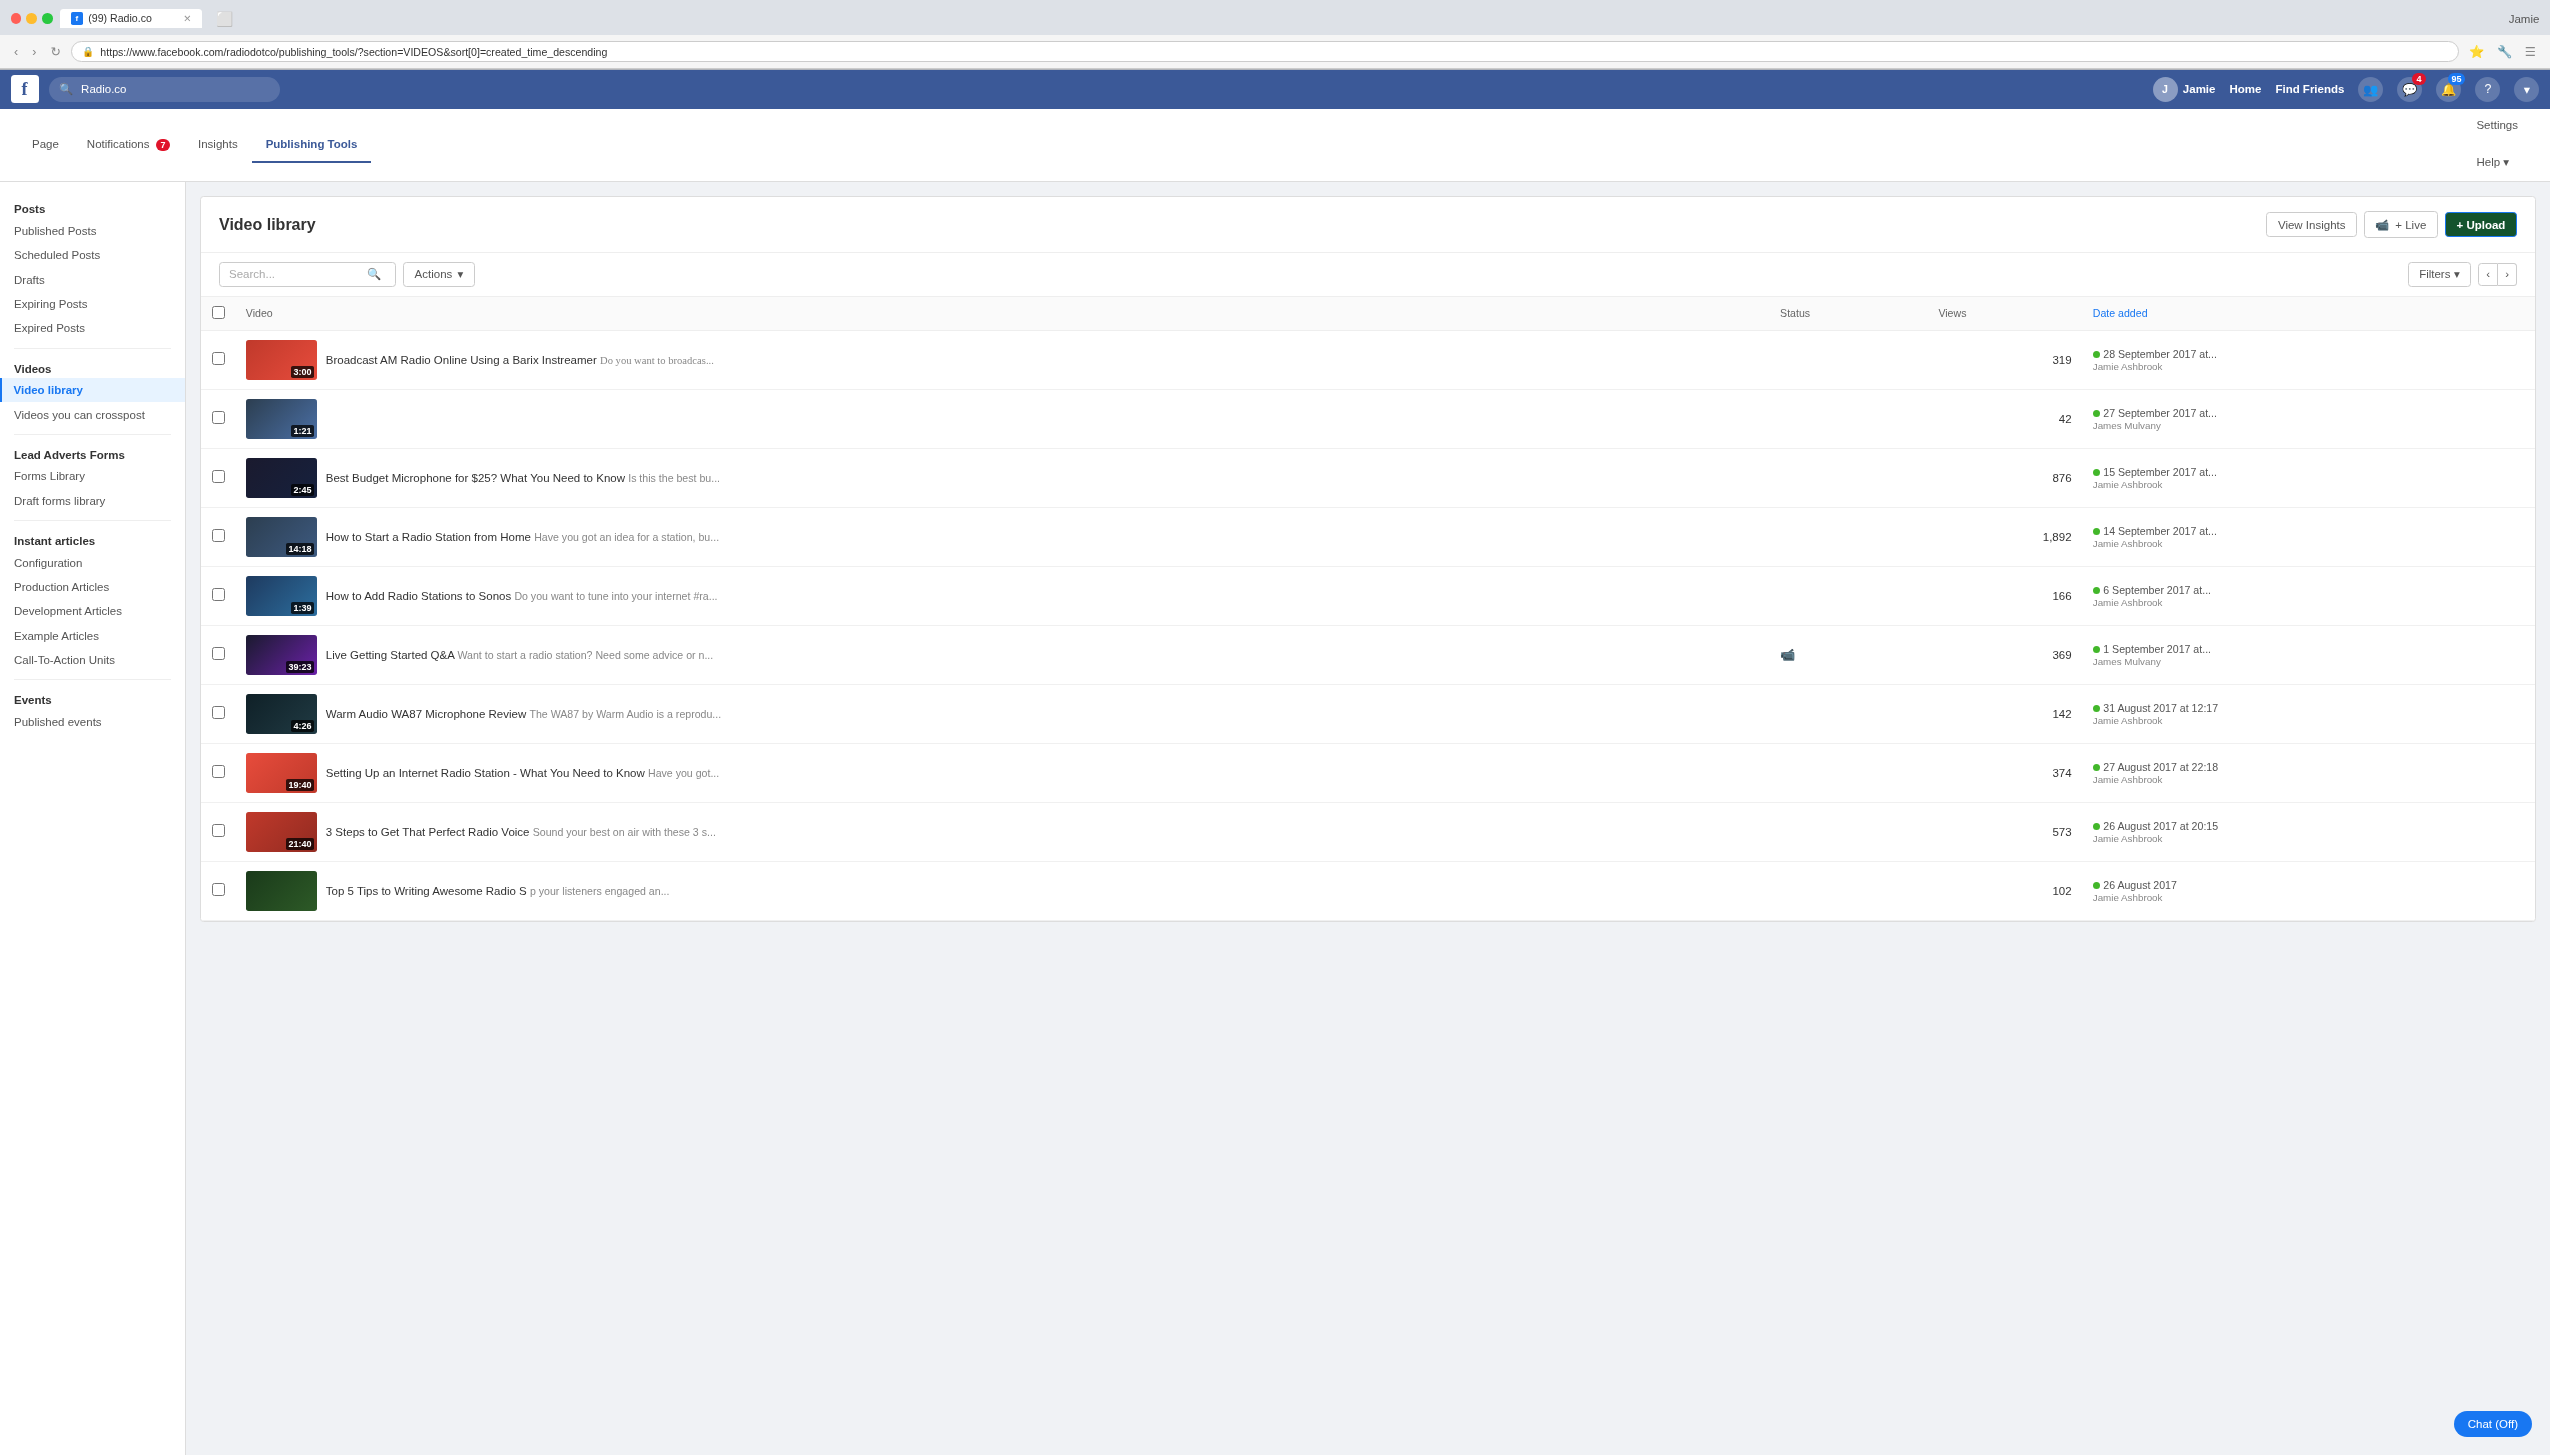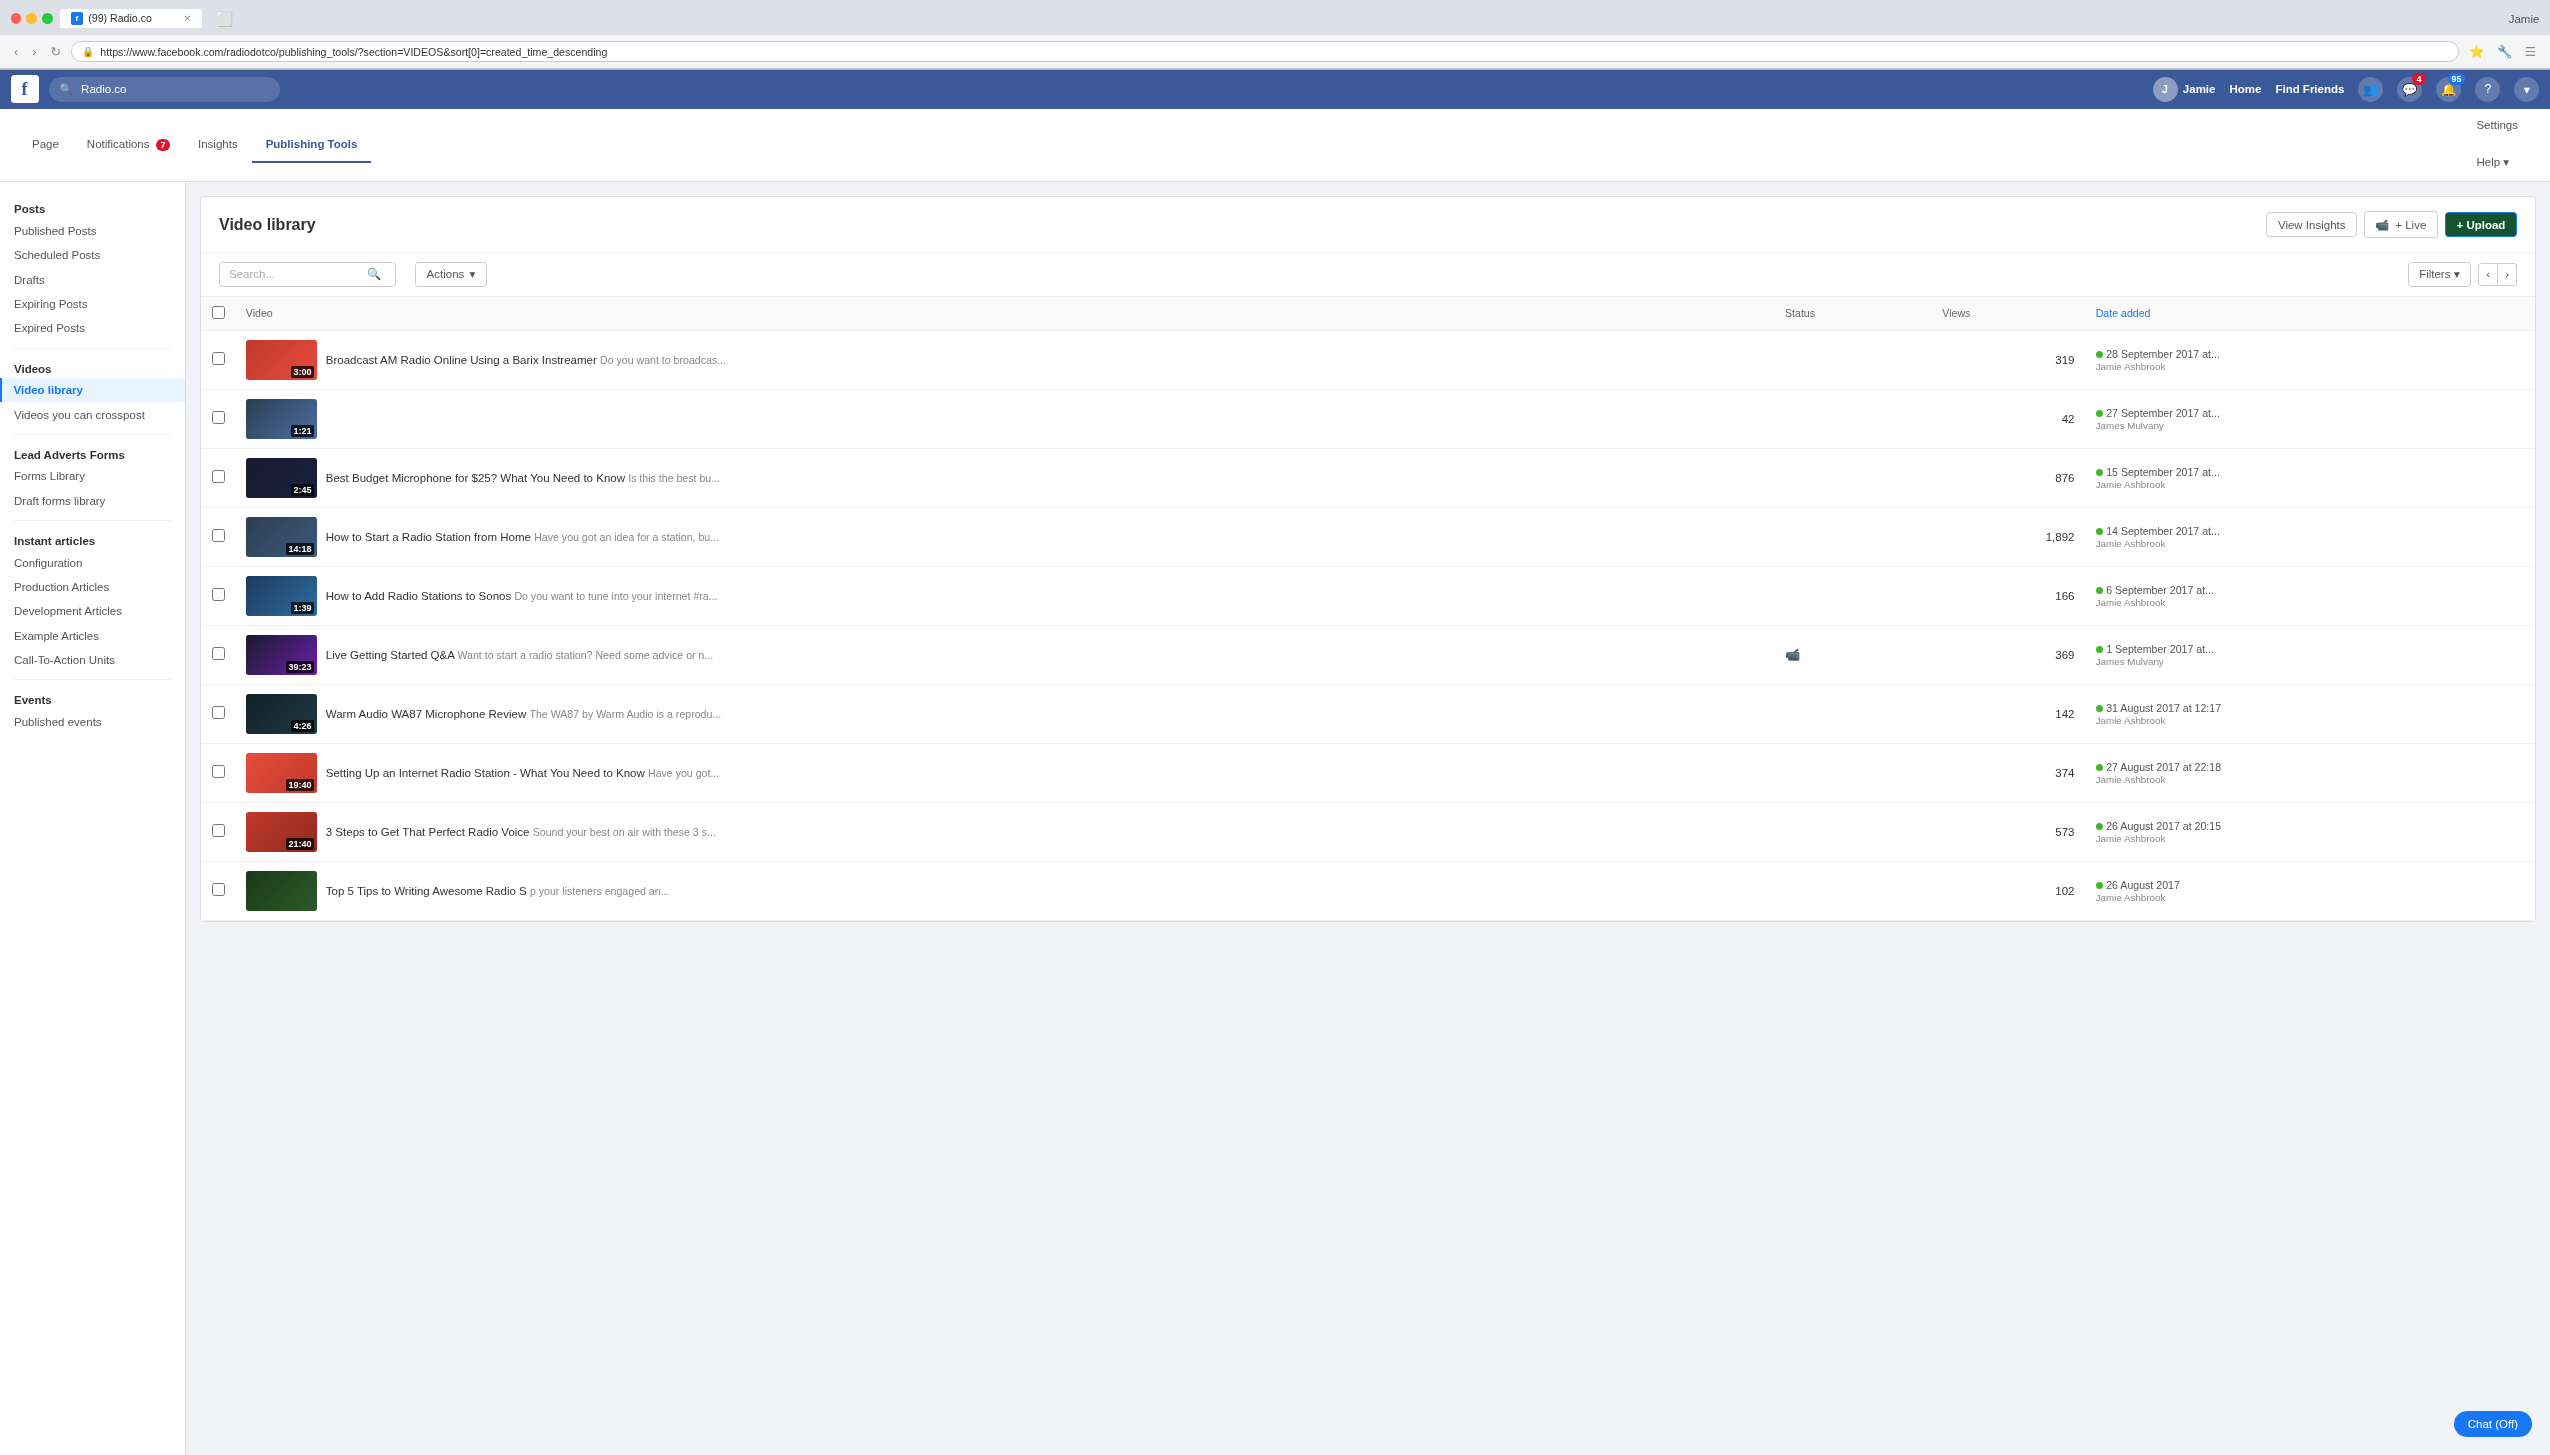--- a/index.html
+++ b/index.html
@@ -68,21 +68,21 @@
     .vl-title { font-size: 16px; font-weight: bold; color: #333; flex: 1; }
     .vl-actions { display: flex; gap: 7px; align-items: center; }
     .btn-outline { background: white; border: 0.9px solid #ccc; border-radius: 3.5px; padding: 5.3px 10.6px; font-size: 11.5px; color: #555; cursor: pointer; display: flex; align-items: center; gap: 5.3px; }
     .btn-primary { background: #14532d; border: 0.9px solid #1877f2; border-radius: 3.5px; padding: 5.3px 10.6px; font-size: 11.5px; color: white; cursor: pointer; display: flex; align-items: center; gap: 5.3px; font-weight: bold; }
     .btn-live { background: white; border: 0.9px solid #ccc; border-radius: 3.5px; padding: 5.3px 10.6px; font-size: 11.5px; color: #555; cursor: pointer; display: flex; align-items: center; gap: 5.3px; }
 
     .vl-toolbar { padding: 9px 18px; display: flex; align-items: center; gap: 7px; border-bottom: 0.9px solid #eee; }
     .search-box { border: 0.9px solid #ccc; border-radius: 3.5px; padding: 4.4px 9px; font-size: 11.5px; color: #555; display: flex; align-items: center; gap: 5.3px; width: 177px; }
     .search-box input { border: none; outline: none; font-size: 11.5px; color: #555; width: 133px; background: none; }
     .search-box input::placeholder { color: #aaa; }
-    .btn-actions { background: white; border: 0.9px solid #ccc; border-radius: 3.5px; padding: 4.4px 10.6px; font-size: 11.5px; color: #555; cursor: pointer; display: flex; align-items: center; gap: 5.3px; margin-left: 12px; }
+    .btn-actions { background: white; border: 0.9px solid #ccc; border-radius: 3.5px; padding: 4.4px 10.6px; font-size: 11.5px; color: #555; cursor: pointer; display: flex; align-items: center; gap: 5.3px; }
     .vl-toolbar-right { margin-left: auto; display: flex; gap: 7px; align-items: center; }
     .btn-filters { background: white; border: 0.9px solid #ccc; border-radius: 3.5px; padding: 4.4px 10.6px; font-size: 11.5px; color: #555; cursor: pointer; display: flex; align-items: center; gap: 3.5px; }
     .btn-nav-arrow { background: white; border: 0.9px solid #ccc; padding: 4.4px 7px; font-size: 11.5px; color: #555; cursor: pointer; }
     .btn-nav-arrow:first-child { border-radius: 3.5px 0 0 3.5px; }
     .btn-nav-arrow:last-child { border-radius: 0 3.5px 3.5px 0; border-left: none; }
 
     
     .vl-table { width: 100%; border-collapse: collapse; }
     .vl-table th { padding: 9px 10.6px; text-align: left; font-size: 10.6px; color: #666; font-weight: normal; border-bottom: 0.9px solid #eee; background: #fafafa; }
     .vl-table th.sortable { color: #1877f2; cursor: pointer; }
@@ -313,21 +313,21 @@
         <tr>
     <td class="checkbox-cell">
       <input type="checkbox" style="">
     </td>
     <td>
       <div class="video-cell">
         <div class="video-thumb" style="background:linear-gradient(135deg,#c0392b,#e74c3c)">
           <span class="video-duration">3:00</span>
         </div>
         <div>
-          <div class="video-title-text">Broadcast AM Radio Online Using a Barix Instreamer <span style="color:#888;font-size:10.6px;">Do you want to broadcas...</span></div>
+          <div class="video-title-text">Broadcast AM Radio Online Using a Barix Instreamer <span style="color:#888;font-size:10.6px;font-family:Liberation Serif, serif;">Do you want to broadcas...</span></div>
         </div>
       </div>
     </td>
     <td></td>
     <td class="video-views">319</td>
     <td class="date-cell">
       <span class="status-dot"></span>28 September 2017 at...<br>
       <span class="author">Jamie Ashbrook</span>
     </td>
   </tr>

